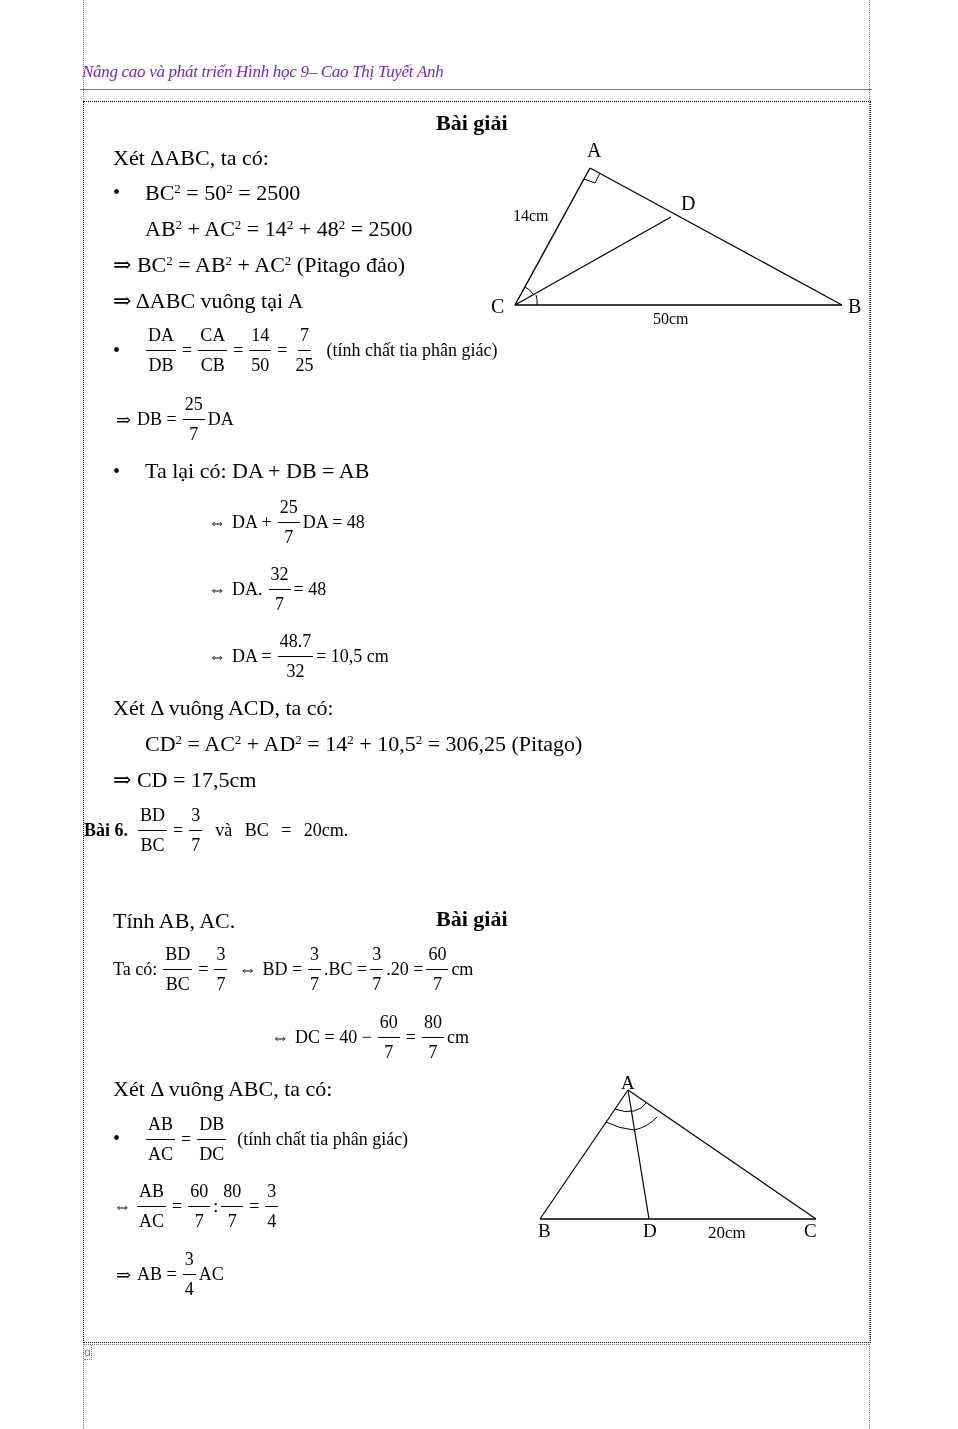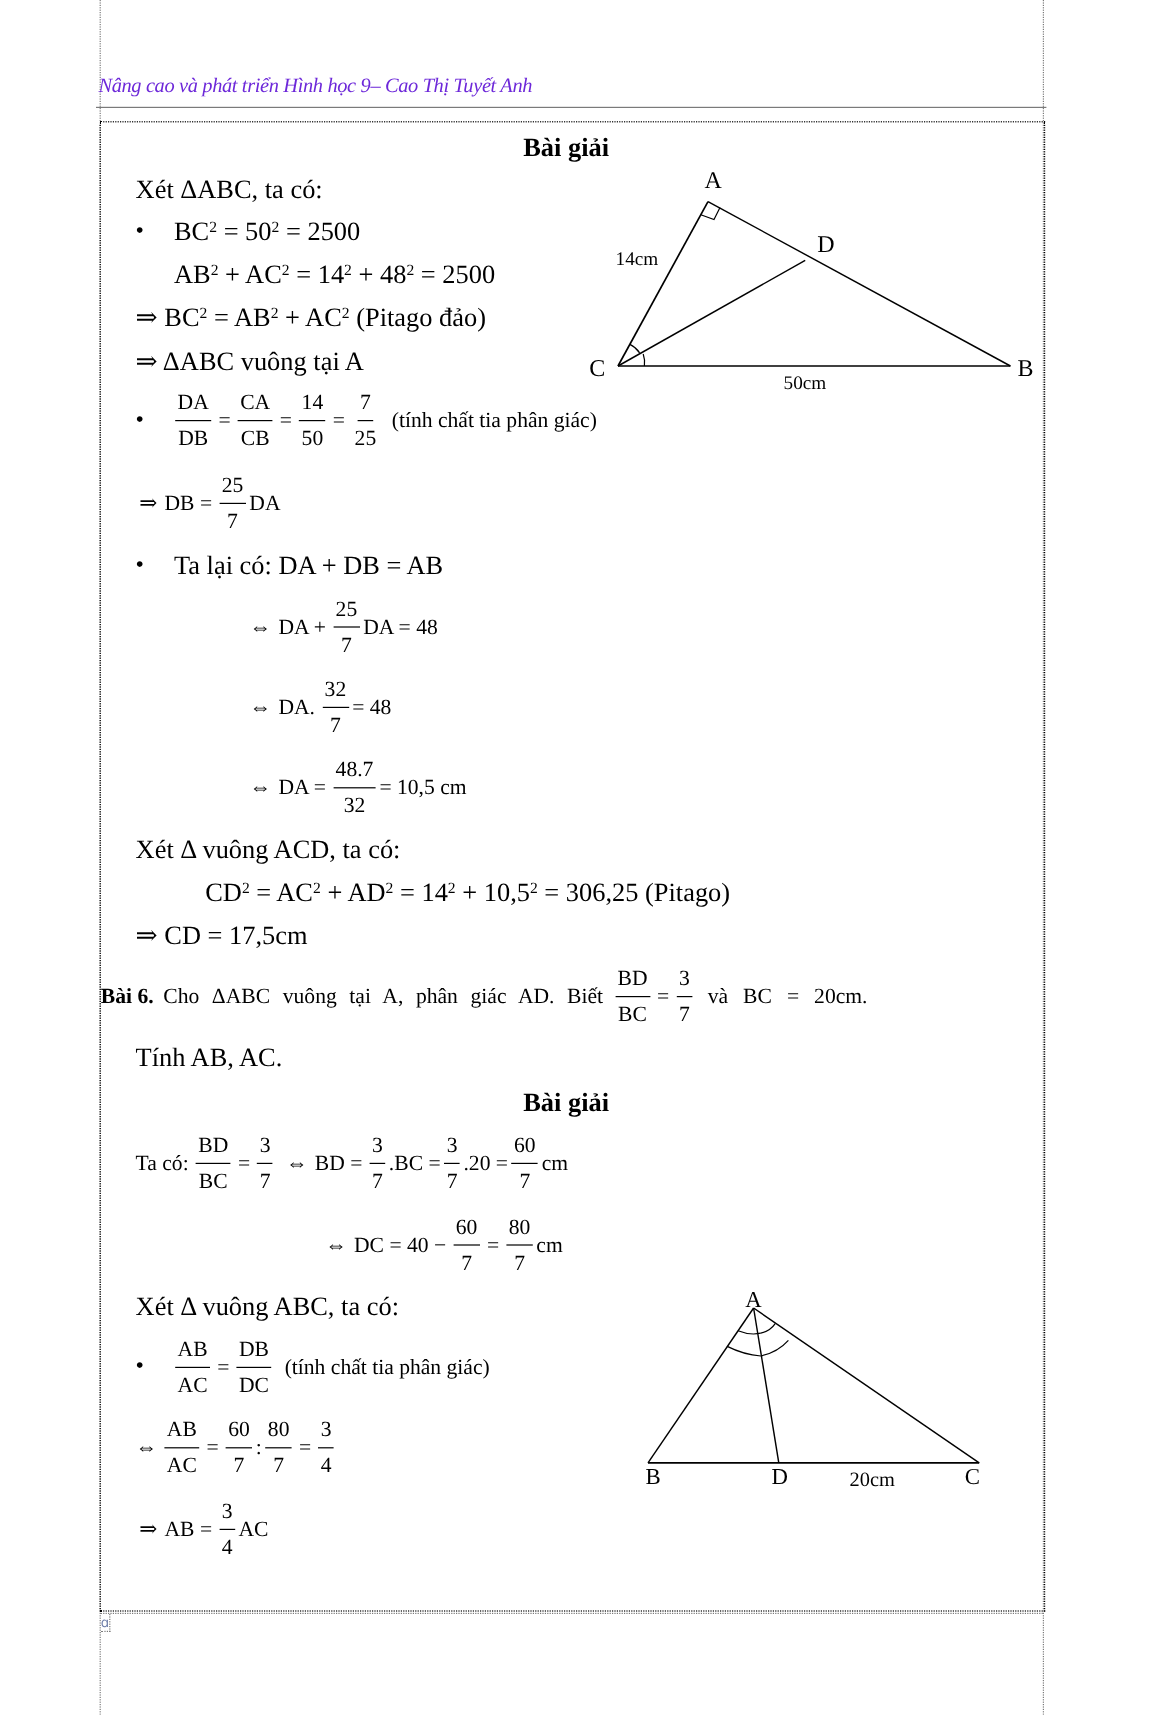--- a/index.html
+++ b/index.html
@@ -116,21 +116,21 @@
   <span class="t">⇔</span>
   <span class="t">DA =</span>
   <span class="frac">
       <span class="num">48.7</span>
       <span class="den">32</span>
     </span>
   <span>= 10,5 cm</span>
 </div>
 
 <div class="line" style="left:113px; top:695px;">Xét Δ vuông ACD, ta có:</div>
-<div class="line" style="left:145px; top:731px;margin-left:26px;">
+<div class="line" style="left:145px; top:731px;">
   <span>CD</span><sup>2</sup><span> = AC</span><sup>2</sup><span> + AD</span><sup>2</sup><span> = 14</span><sup>2</sup><span> + 10,5</span><sup>2</sup><span> = 306,25 (Pitago)</span>
 </div>
 <div class="line" style="left:113px; top:767px;">⇒ CD = 17,5cm</div>
 
 <svg style="position:absolute; left:485px; top:135px;" width="390" height="200">
   <line x1="30" y1="170" x2="105" y2="33" stroke="#000" stroke-width="1.4"></line>
   <line x1="105" y1="33" x2="357" y2="170" stroke="#000" stroke-width="1.2"></line>
   <line x1="30" y1="170" x2="357" y2="170" stroke="#000" stroke-width="1.4"></line>
   <line x1="30" y1="170" x2="186" y2="82" stroke="#000" stroke-width="1.2"></line>
   <polyline points="99,44 110,48 115,38" fill="none" stroke="#000" stroke-width="1"></polyline>
@@ -139,33 +139,32 @@
   <text x="102" y="22" font-size="20">A</text>
   <text x="196" y="75" font-size="20">D</text>
   <text x="6" y="178" font-size="20">C</text>
   <text x="363" y="178" font-size="20">B</text>
   <text x="28" y="86" font-size="16">14cm</text>
   <text x="168" y="189" font-size="16">50cm</text>
 </svg>
 
 <div class="mline" style="left:84px; top:801px; width:786px;">
   <span class="bold">Bài 6.</span>
-  <span style="margin-left:8px; word-spacing:6px;">Cho ΔABC vuông tại A, phân giác AD. Biết</span>
   <span class="frac" style="margin-left:10px">
       <span class="num">BD</span>
       <span class="den">BC</span>
     </span>
   <span class="t">=</span>
   <span class="frac">
       <span class="num">3</span>
       <span class="den">7</span>
     </span>
   <span style="margin-left:10px; word-spacing:8px;">và BC = 20cm.</span>
 </div>
-<div class="line" style="left:113px; top:868px;">Tính AB, AC.</div>
+<div class="line" style="left:113px; top:908px;">Tính AB, AC.</div>
 
 <div class="center-title" style="left:436px; top:906px;">Bài giải</div>
 
 <div class="mline" style="left:113px; top:940px;">
   <span class="t" style="margin-left:0">Ta có:</span>
   <span class="frac">
       <span class="num">BD</span>
       <span class="den">BC</span>
     </span>
   <span class="t">=</span>

